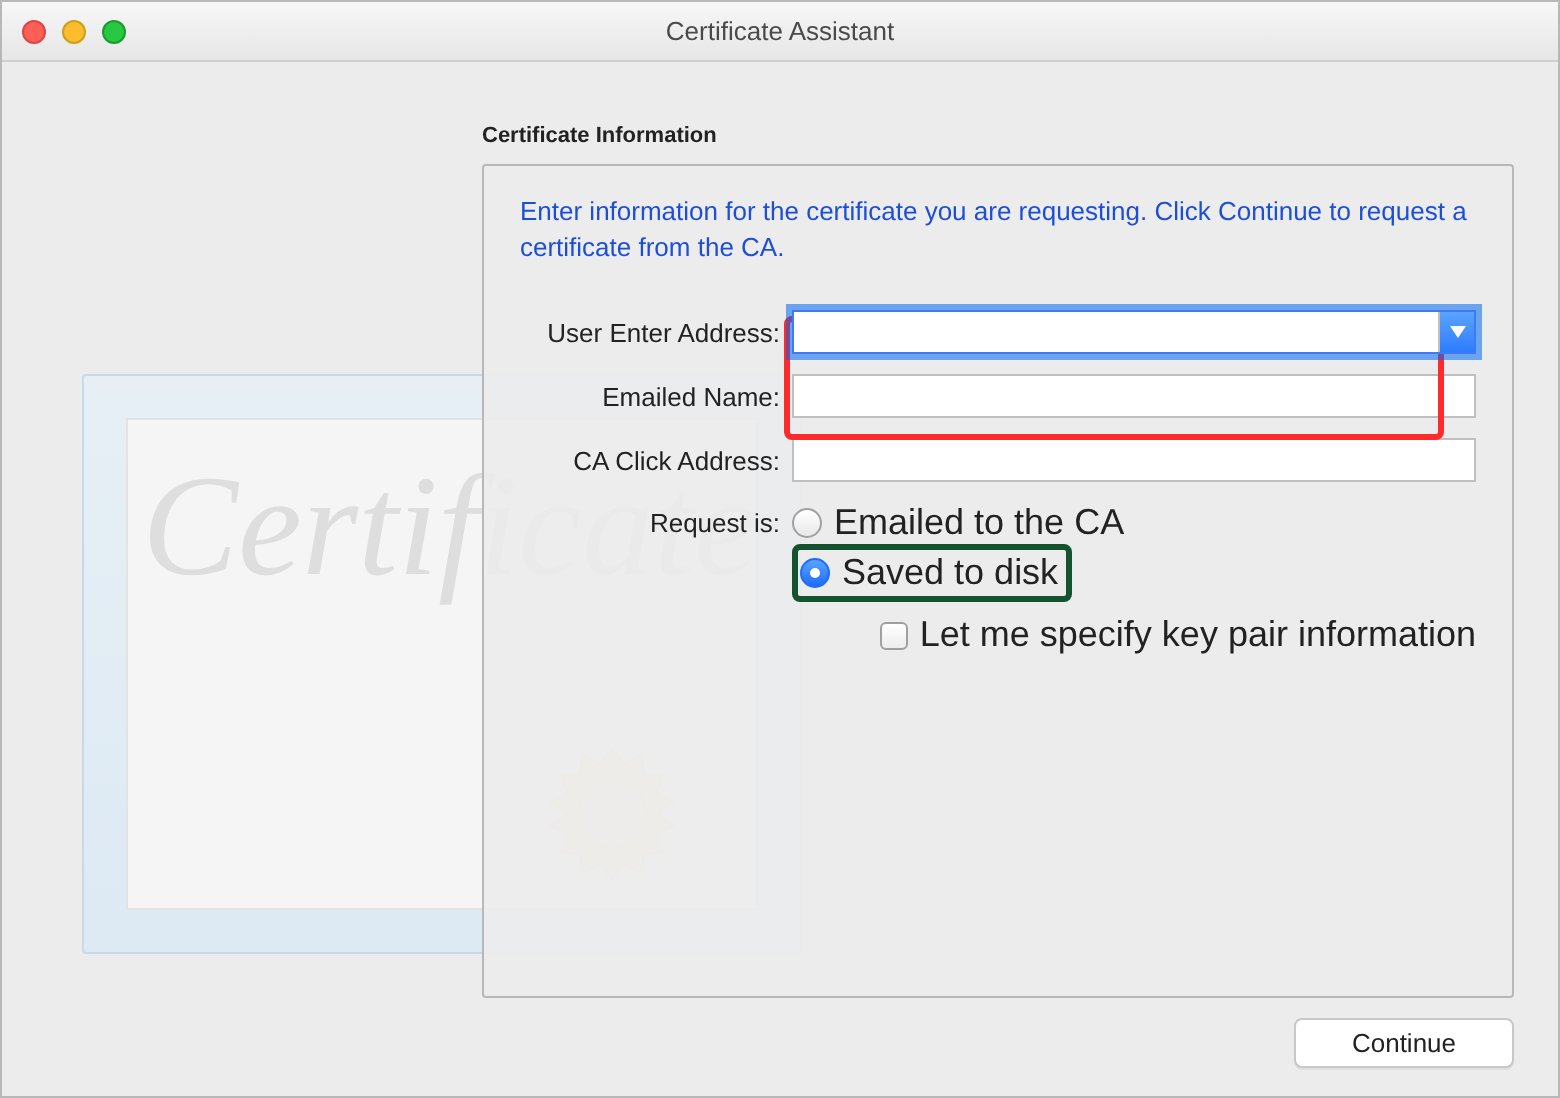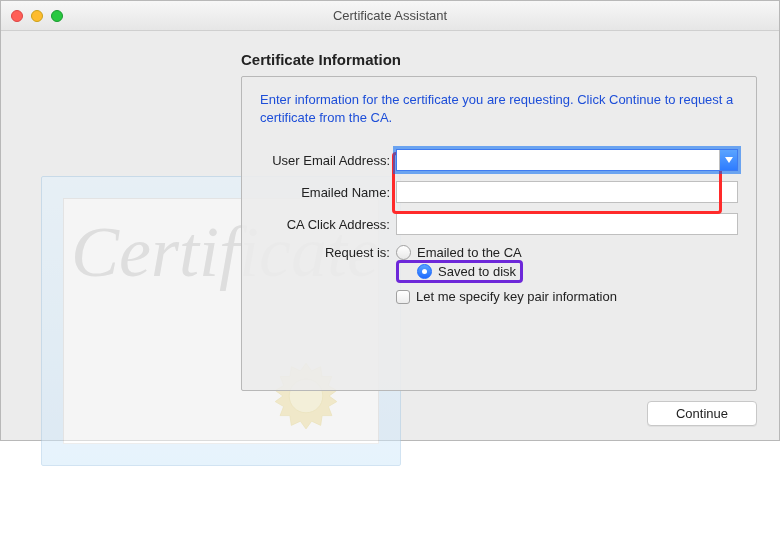--- a/index.html
+++ b/index.html
@@ -5,26 +5,27 @@
   * { box-sizing: border-box; }
   html, body {
     margin: 0; padding: 0;
     width: 780px; height: 549px;
     font-family: -apple-system, "Helvetica Neue", Arial, sans-serif;
     font-size: 13px;
     color: #222;
     background: #fff;
   }
   .window {
-    width: 780px; height: 441px;
+    width: 780px; height: 549px;
     background: #ececec;
     border: 1px solid #b8b8b8;
     display: flex;
     flex-direction: column;
     position: relative;
+    gap: 11px;
   }
   .titlebar {
     height: 30px;
     background: linear-gradient(#f7f7f7, #e6e6e6);
     border-bottom: 1px solid #cfcfcf;
     display: flex;
     align-items: center;
     position: relative;
   }
   .traffic {
@@ -49,21 +50,21 @@
   }
   .content {
     flex: 1;
     display: flex;
     flex-direction: column;
     padding: 20px 22px 14px 22px;
     position: relative;
   }
   .section-title {
     margin-left: 218px;
-    font-size: 15px;
+    font-size: 11px;
     font-weight: 600;
     color: #222;
     margin-bottom: 8px;
   }
   .panel {
     flex: 1;
     background: #ececec;
     border: 1px solid #b8b8b8;
     border-radius: 2px;
     margin-left: 218px;
@@ -158,27 +159,27 @@
     border-radius: 50%;
   }
   .checkbox {
     width: 14px; height: 14px;
     border: 1px solid #a0a0a0;
     border-radius: 3px;
     background: linear-gradient(#ffffff, #ececec);
     flex-shrink: 0;
   }
   .opt-label {
-    font-size: 13px;
+    font-size: 18px;
     color: #222;
   }
   .highlight-inline {
-    border: 3px solid #6d28d9;
+    border: 3px solid #14532d;
     border-radius: 4px;
-    padding: 1px 4px 1px 18px;
+    padding: 1px 4px 1px 1px;
     display: inline-flex;
     align-items: center;
     gap: 6px;
   }
   .group-highlight {
     position: absolute;
     border: 3px solid #ff2a2a;
     border-radius: 4px;
     pointer-events: none;
   }
@@ -264,21 +265,21 @@
     </div>
 
     <div class="section-title">Certificate Information</div>
 
     <div class="panel" style="z-index:1; background: rgba(236,236,236,0.88);">
       <div class="instructions">Enter information for the certificate you are requesting. Click Continue to request a certificate from the CA.</div>
 
       <div class="group-highlight" style="left:150px; top:75px; width:330px; height:62px;"></div>
 
       <div class="row">
-        <div class="label">User Email Address:</div>
+        <div class="label">User Enter Address:</div>
         <div class="field">
           <div class="combo focused">
             <div class="combo-text"></div>
             <div class="combo-arrow">
               <svg width="8" height="6" viewBox="0 0 8 6">
                   <polygon points="0,0 8,0 4,6" fill="#fff"></polygon>
                 </svg>
             </div>
           </div>
         </div>
@@ -306,21 +307,21 @@
         </div>
       </div>
 
       <div class="radio-row">
         <span class="highlight-inline">
           <span class="radio selected"></span>
           <span class="opt-label">Saved to disk</span>
         </span>
       </div>
 
-      <div class="check-row" style="margin-top:6px;">
+      <div class="check-row" style="margin-top:6px;justify-content:flex-end;">
         <div class="checkbox"></div>
         <span class="opt-label">Let me specify key pair information</span>
       </div>
 
     </div>
 
     <div class="footer">
       <div class="btn">Continue</div>
     </div>
 

